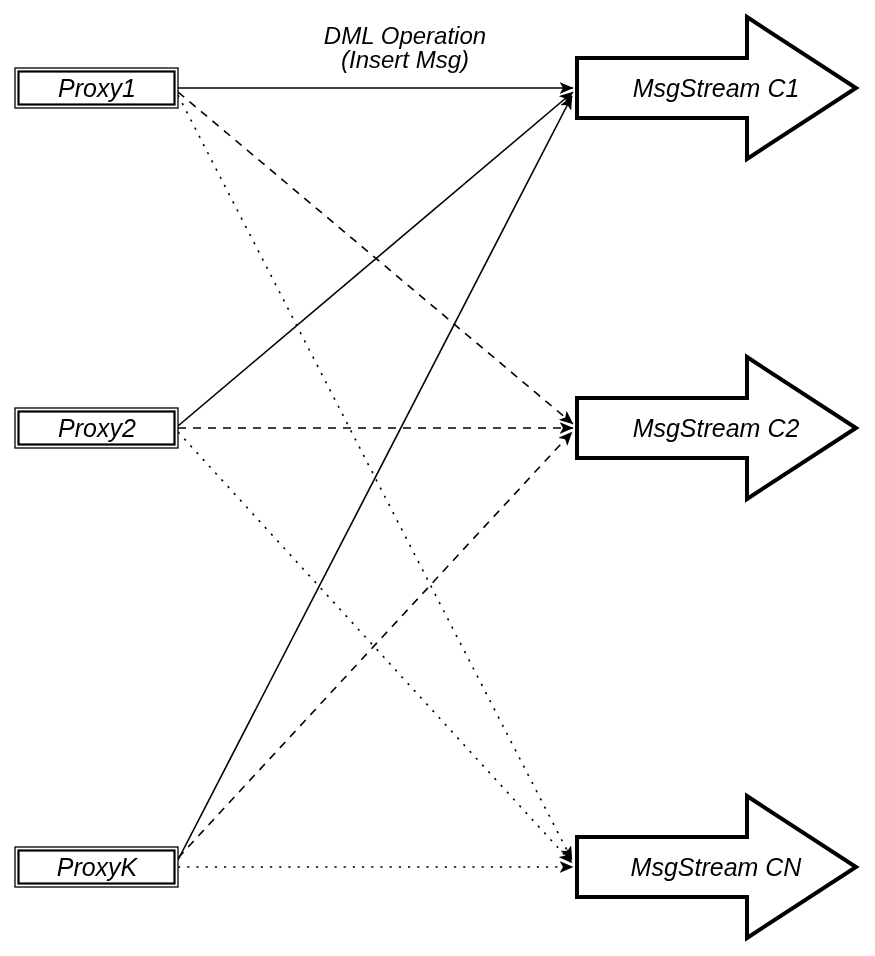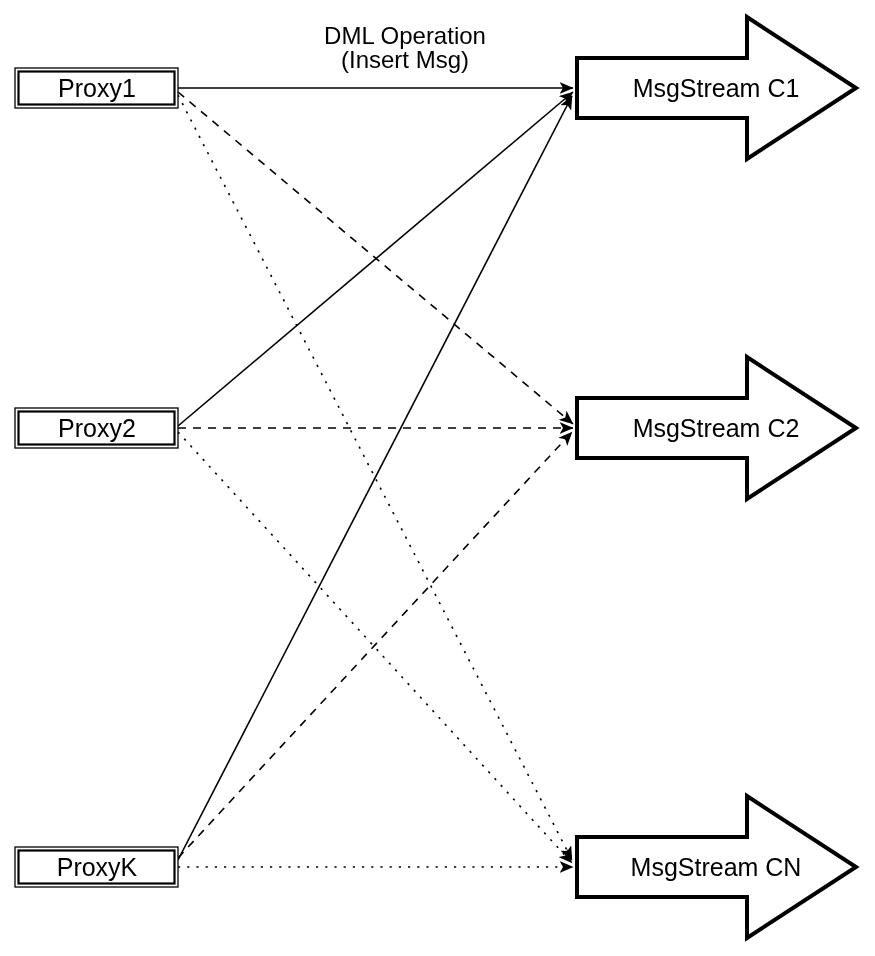--- a/index.html
+++ b/index.html
@@ -2,20 +2,21 @@
 <html><head>
 <meta charset="utf-8">
 <style>
   html, body { margin: 0; padding: 0; background: #ffffff; }
   .canvas {
     position: relative;
     width: 875px;
     height: 956px;
     background: #ffffff;
     overflow: hidden;
+    font-style: italic;
   }
   svg { display: block; }
   .diagram-text {
     font-family: "Liberation Sans", sans-serif;
     fill: #000000;
   }
   .node-label   { font-size: 25px; text-anchor: middle; }
   .stream-label { font-size: 25px; text-anchor: middle; }
   .title-label  { font-size: 24px; text-anchor: middle; }
   .proxy-outer  { fill: #ffffff; stroke: #000000; stroke-width: 1.3px; }

